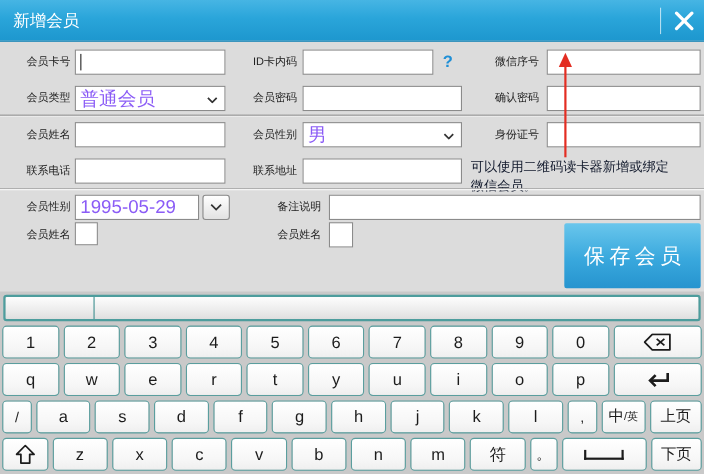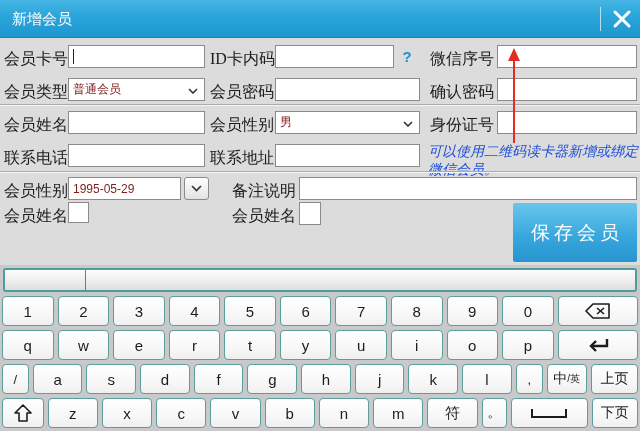--- a/index.html
+++ b/index.html
@@ -25,31 +25,31 @@
   }
   .close-btn {
     position:absolute; left:604px; top:0; width:36px; height:38px;
     background:transparent; border:none; display:flex; align-items:center; justify-content:center;
     cursor:pointer;
   }
   
   .form-area { position:absolute; left:0; top:39px; width:640px; height:226px; background:#dcdcdc; }
   .hdiv { position:absolute; left:0; width:640px; height:2px;
           background:linear-gradient(180deg,#ababab 0%,#ababab 50%,#f4f4f4 50%,#f4f4f4 100%); }
-  .lbl { position:absolute; font-size:16px; color:#1c1c1c; text-align:right; width:60px; white-space:nowrap;font-family:Liberation Serif, serif; }
-  .fld { position:absolute; height:23px; background:#ffffff; border:1px solid #8b8b8b; font-size:12px; color:#7f1d1d;
+  .lbl { position:absolute; font-size:10px; color:#1c1c1c; text-align:right; width:60px; white-space:nowrap; }
+  .fld { position:absolute; height:23px; background:#ffffff; border:1px solid #8b8b8b; font-size:17px; color:#8b5cf6;
          display:flex; align-items:center; padding:0 4px; }
   .caret { width:1px; height:15px; background:#222; }
   .chev { position:absolute; right:6px; top:9px; }
   .combo-btn { position:absolute; width:25px; height:23px; border:1px solid #8b8b8b; border-radius:3px;
                background:linear-gradient(180deg,#ffffff,#e2e2e2); display:flex; align-items:center; justify-content:center; }
   .help-q { position:absolute; width:24px; height:23px; display:flex; align-items:center; justify-content:center;
             font-size:15px; font-weight:bold; color:#1f8fd6; background:transparent; border:none; cursor:pointer; }
   .checkbox { position:absolute; width:21px; height:21px; background:#fff; border:1px solid #8b8b8b; }
-  .annotation { position:absolute; color:#1d4ed8; font-size:14px; white-space:nowrap;font-style:italic; }
+  .annotation { position:absolute; color:#0f172a; font-size:12px; white-space:nowrap; }
   .arrow-line { position:absolute; left:513px; top:60px; width:2px; height:83px; background:#e32d22; }
   .arrow-head { position:absolute; left:508px; top:48px; width:0; height:0;
                 border-left:6px solid transparent; border-right:6px solid transparent;
                 border-bottom:13px solid #e32d22; }
   .save-btn {
     position:absolute; left:513px; top:203px; width:124px; height:59px; border:none; border-radius:2px;
     background:linear-gradient(180deg,#69c6ec 0%,#39a8dd 55%,#2694cf 100%);
     color:#ffffff; font-size:19px; letter-spacing:4px; cursor:pointer;
     font-family:inherit; display:flex; align-items:center; justify-content:center; padding-left:4px;
   }

